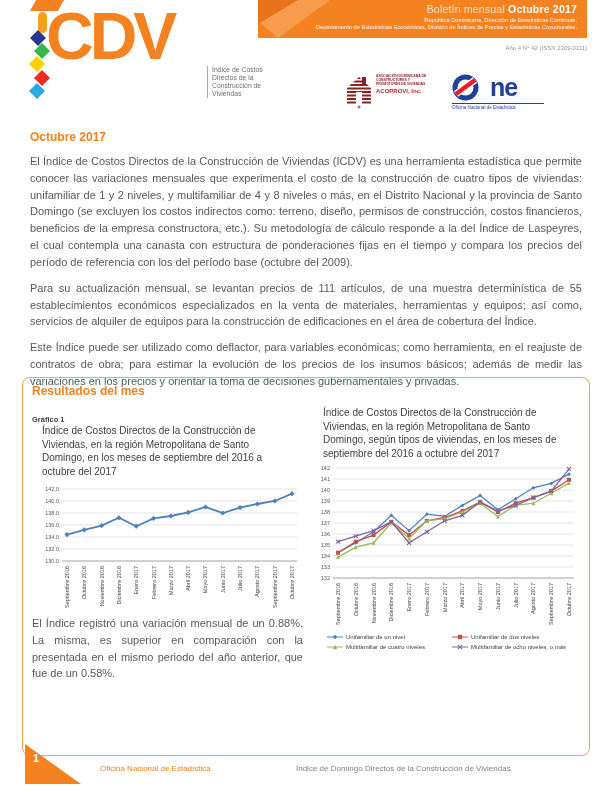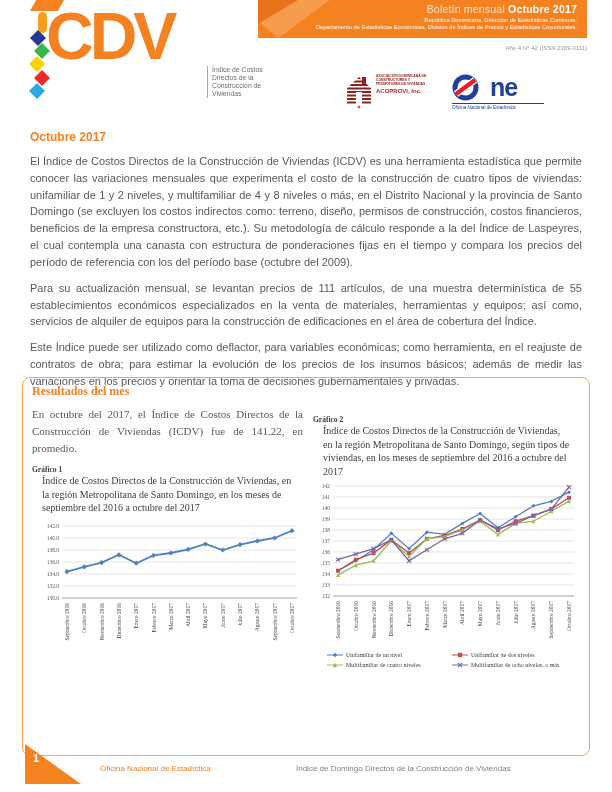--- a/index.html
+++ b/index.html
@@ -40,21 +40,21 @@
   .one-label{font-size:4.6px;color:#21409A;margin-top:2px;border-top:1px solid #21409A;
     padding-top:1px;width:92px;}
 
   
   .intro{left:30px;top:130px;width:552px;}
   .intro-title{font-size:12px;font-weight:bold;color:#F58220;margin:0 0 9px;}
   p.body{font-size:11px;line-height:1.53;text-align:justify;margin:0 0 9px;color:#58595b;}
 
   
   .results{left:22px;top:377px;width:566px;height:377px;
-    border:1px solid #F5A55A;border-radius:8px;font-family:Liberation Serif, serif;}
+    border:1px solid #F5A55A;border-radius:8px;}
   .res-title{position:absolute;left:9px;top:6px;font-size:12px;font-weight:bold;color:#F58220;}
   .col-left{position:absolute;left:9px;top:28px;width:271px;}
   .col-right{position:absolute;left:290px;top:28px;width:268px;}
   .chart-title{font-size:7.5px;font-weight:bold;color:#404040;margin-top:9px;}
   .chart-sub{font-size:10px;color:#404040;line-height:1.35;padding:0 10px;}
   svg.chart{display:block;margin-top:3px;}
   .footnote{margin-top:5px;}
   .legend{display:grid;grid-template-columns:1fr 1fr;gap:2px 4px;padding:2px 8px 0 14px;}
   .legend-item{display:flex;align-items:center;gap:3px;font-size:6px;color:#404040;white-space:nowrap;}
 
@@ -144,21 +144,20 @@
   <h2 class="intro-title">Octubre 2017</h2>
   <p class="body">El Índice de Costos Directos de la Construcción de Viviendas (ICDV) es una herramienta estadística que permite conocer las variaciones mensuales que experimenta el costo de la construcción de cuatro tipos de viviendas: unifamiliar de 1 y 2 niveles, y multifamiliar de 4 y 8 niveles o más, en el Distrito Nacional y la provincia de Santo Domingo (se excluyen los costos indirectos como: terreno, diseño, permisos de construcción, costos financieros, beneficios de la empresa constructora, etc.). Su metodología de cálculo responde a la del Índice de Laspeyres, el cual contempla una canasta con estructura de ponderaciones fijas en el tiempo y compara los precios del período de referencia con los del período base (octubre del 2009).</p>
   <p class="body">Para su actualización mensual, se levantan precios de 111 artículos, de una muestra determinística de 55 establecimientos económicos especializados en la venta de materiales, herramientas y equipos; así como, servicios de alquiler de equipos para la construcción de edificaciones en el área de cobertura del Índice.</p>
   <p class="body">Este Índice puede ser utilizado como deflactor, para variables económicas; como herramienta, en el reajuste de contratos de obra; para estimar la evolución de los precios de los insumos básicos; además de medir las variaciones en los precios y orientar la toma de decisiones gubernamentales y privadas.</p>
 </div>
 
 <div class="abs results">
   <div class="res-title">Resultados del mes</div>
 
   <div class="col-left">
-    <p class="body">En octubre del 2017, el Índice de Costos Directos de la Construcción de Viviendas (ICDV) fue de 141.22, en promedio.</p>
     <div class="chart-title">Gráfico 1</div>
     <div class="chart-sub">Índice de Costos Directos de la Construcción de Viviendas, en la región Metropolitana de Santo Domingo, en los meses de septiembre del 2016 a octubre del 2017</div>
     <svg id="chart1" class="chart" width="271" height="134" viewBox="0 0 271 134">
         <line x1="30" y1="80" x2="265" y2="80" stroke="#8c8c8c" stroke-width="0.8"></line>
         <text x="27" y="82" text-anchor="end" font-size="5.5" fill="#595959">130.0</text>
         <line x1="30" y1="68" x2="265" y2="68" stroke="#c9c9c9" stroke-width="0.5"></line>
         <text x="27" y="70" text-anchor="end" font-size="5.5" fill="#595959">132.0</text>
         <line x1="30" y1="56" x2="265" y2="56" stroke="#c9c9c9" stroke-width="0.5"></line>
         <text x="27" y="58" text-anchor="end" font-size="5.5" fill="#595959">134.0</text>
         <line x1="30" y1="44" x2="265" y2="44" stroke="#c9c9c9" stroke-width="0.5"></line>
@@ -192,24 +191,24 @@
         <path d="M121.53846153846153,34.80000000000003 L124.13846153846153,37.400000000000034 L121.53846153846153,40.000000000000036 L118.93846153846154,37.400000000000034 Z" fill="#4F81BD"></path>
         <path d="M138.84615384615384,32.4 L141.44615384615383,35 L138.84615384615384,37.6 L136.24615384615385,35 Z" fill="#4F81BD"></path>
         <path d="M156.15384615384616,28.800000000000033 L158.75384615384615,31.400000000000034 L156.15384615384616,34.000000000000036 L153.55384615384617,31.400000000000034 Z" fill="#4F81BD"></path>
         <path d="M173.46153846153845,23.4 L176.06153846153845,26 L173.46153846153845,28.6 L170.86153846153846,26 Z" fill="#4F81BD"></path>
         <path d="M190.76923076923077,29.4 L193.36923076923077,32 L190.76923076923077,34.6 L188.16923076923078,32 Z" fill="#4F81BD"></path>
         <path d="M208.07692307692307,23.999999999999964 L210.67692307692306,26.599999999999966 L208.07692307692307,29.199999999999967 L205.47692307692307,26.599999999999966 Z" fill="#4F81BD"></path>
         <path d="M225.3846153846154,20.4 L227.98461538461538,23 L225.3846153846154,25.6 L222.7846153846154,23 Z" fill="#4F81BD"></path>
         <path d="M242.69230769230768,17.4 L245.29230769230767,20 L242.69230769230768,22.6 L240.09230769230768,20 Z" fill="#4F81BD"></path>
         <path d="M260,10.080000000000007 L262.6,12.680000000000007 L260,15.280000000000006 L257.4,12.680000000000007 Z" fill="#4F81BD"></path>
       </svg>
+    <p class="body footnote">El Índice registró una variación mensual de un 0.88%. La misma, es superior en comparación con la presentada en el mismo periodo del año anterior, que fue de un 0.58%.</p>
   </div>
 
   <div class="col-right">
-    <div class="chart-title">Gráfico 2</div>
     <div class="chart-sub">Índice de Costos Directos de la Construcción de Viviendas, en la región Metropolitana de Santo Domingo, según tipos de viviendas, en los meses de septiembre del 2016 a octubre del 2017</div>
     <svg id="chart2" class="chart" width="266" height="168" viewBox="0 0 266 168">
         <line x1="20" y1="115" x2="261" y2="115" stroke="#8c8c8c" stroke-width="0.8"></line>
         <text x="17" y="117" text-anchor="end" font-size="5.5" fill="#595959">132</text>
         <line x1="20" y1="104" x2="261" y2="104" stroke="#c9c9c9" stroke-width="0.5"></line>
         <text x="17" y="106" text-anchor="end" font-size="5.5" fill="#595959">133</text>
         <line x1="20" y1="93" x2="261" y2="93" stroke="#c9c9c9" stroke-width="0.5"></line>
         <text x="17" y="95" text-anchor="end" font-size="5.5" fill="#595959">134</text>
         <line x1="20" y1="82" x2="261" y2="82" stroke="#c9c9c9" stroke-width="0.5"></line>
         <text x="17" y="84" text-anchor="end" font-size="5.5" fill="#595959">135</text>

